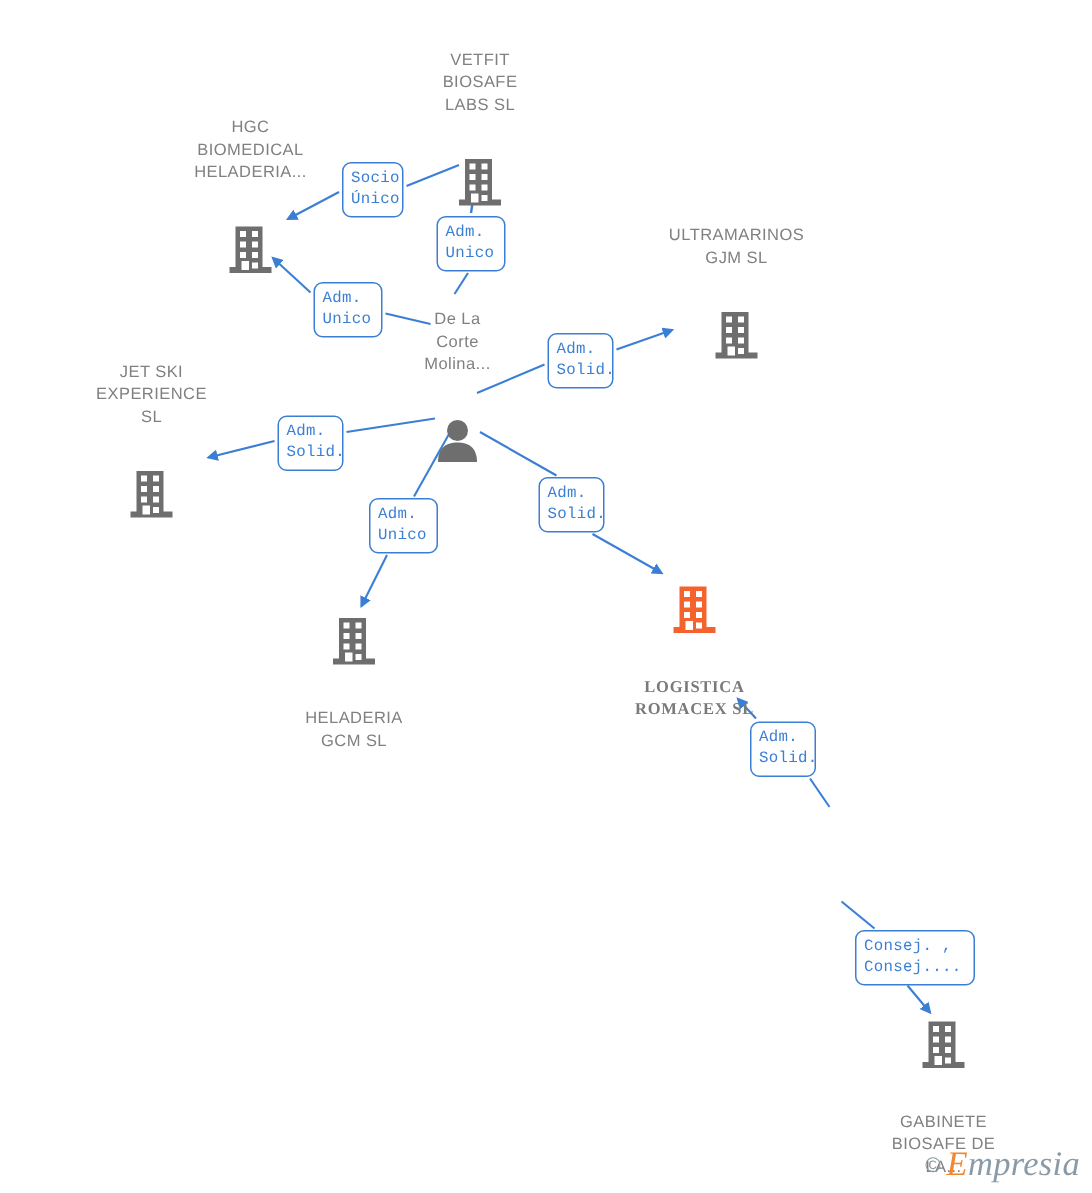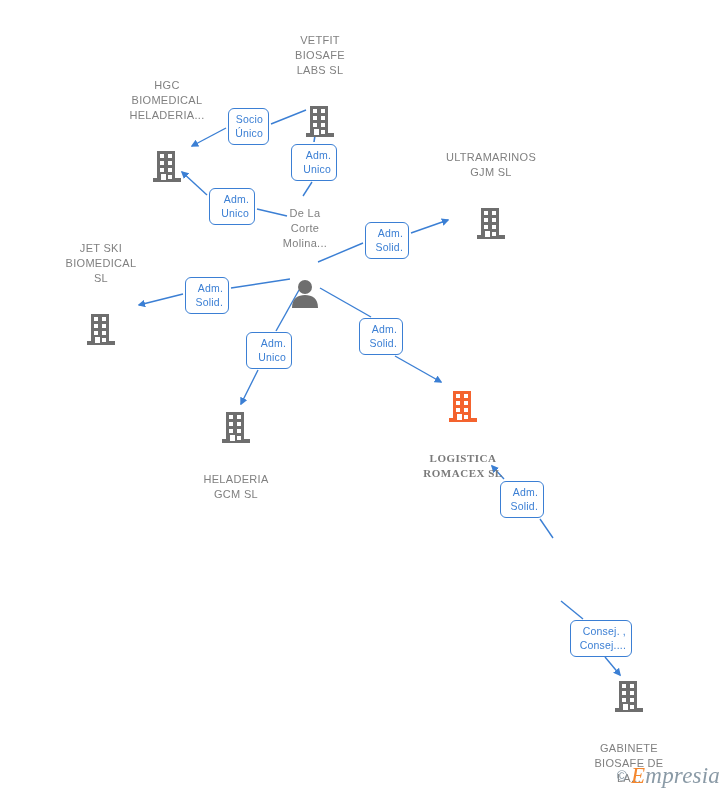--- a/index.html
+++ b/index.html
@@ -60,24 +60,25 @@
   }
   .edge-label {
     position: absolute;
     box-sizing: border-box;
     background: #ffffff;
     border: 1.6px solid #3b7fd4;
     border-radius: 6px;
     color: #3b7fd4;
     font-size: 10.5px;
     line-height: 14px;
-    text-align: right;
+    text-align: left;
     padding: 3px 5px 4px 5px;
     white-space: pre-line;
     letter-spacing: 0.2px;
+    font-family: Liberation Mono, monospace;
   }
   #watermark {
     position: absolute;
     right: 8px;
     bottom: 6px;
     display: flex;
     align-items: center;
     gap: 4px;
     font-size: 17px;
   }
@@ -208,21 +209,21 @@
         <rect x="8" y="18" width="4" height="4" fill="#ffffff"></rect>
         <rect x="16" y="18" width="4" height="4" fill="#ffffff"></rect>
         <rect x="9" y="24" width="5" height="6" fill="#ffffff"></rect>
         <rect x="16" y="25" width="4" height="4" fill="#ffffff"></rect>
       </svg>
     </span>
   </div>
 
   <div class="node" id="node-jetski" style="left:101px; top:241px;">
     <div class="node-label above">JET SKI
-BIOMEDICAL
+EXPERIENCE
 SL</div>
     <span class="icon-wrap">
       <svg width="30" height="34" viewBox="0 0 30 34" xmlns="http://www.w3.org/2000/svg">
         <rect x="5" y="1" width="18" height="29" fill="#6e6e6e"></rect>
         <rect x="1" y="28" width="28" height="4" fill="#6e6e6e"></rect>
         <rect x="8" y="4" width="4" height="4" fill="#ffffff"></rect>
         <rect x="16" y="4" width="4" height="4" fill="#ffffff"></rect>
         <rect x="8" y="11" width="4" height="4" fill="#ffffff"></rect>
         <rect x="16" y="11" width="4" height="4" fill="#ffffff"></rect>
         <rect x="8" y="18" width="4" height="4" fill="#ffffff"></rect>
@@ -321,21 +322,21 @@
 
   <div class="edge-label" style="left:246px; top:332px; width:46px;">Adm.
 Unico</div>
 
   <div class="edge-label" style="left:359px; top:318px; width:44px;">Adm.
 Solid.</div>
 
   <div class="edge-label" style="left:500px; top:481px; width:44px;">Adm.
 Solid.</div>
 
-  <div class="edge-label" style="left:570px; top:620px; width:62px;">Consej. ,
+  <div class="edge-label" style="left:570px; top:620px; width:80px;">Consej. ,
 Consej....</div>
 
   <div id="watermark">
     <span class="copy">©</span>
     <span class="brand"><span class="cap">E</span><span>mpresia</span></span>
   </div>
 
 </div>
 
 </body></html>

